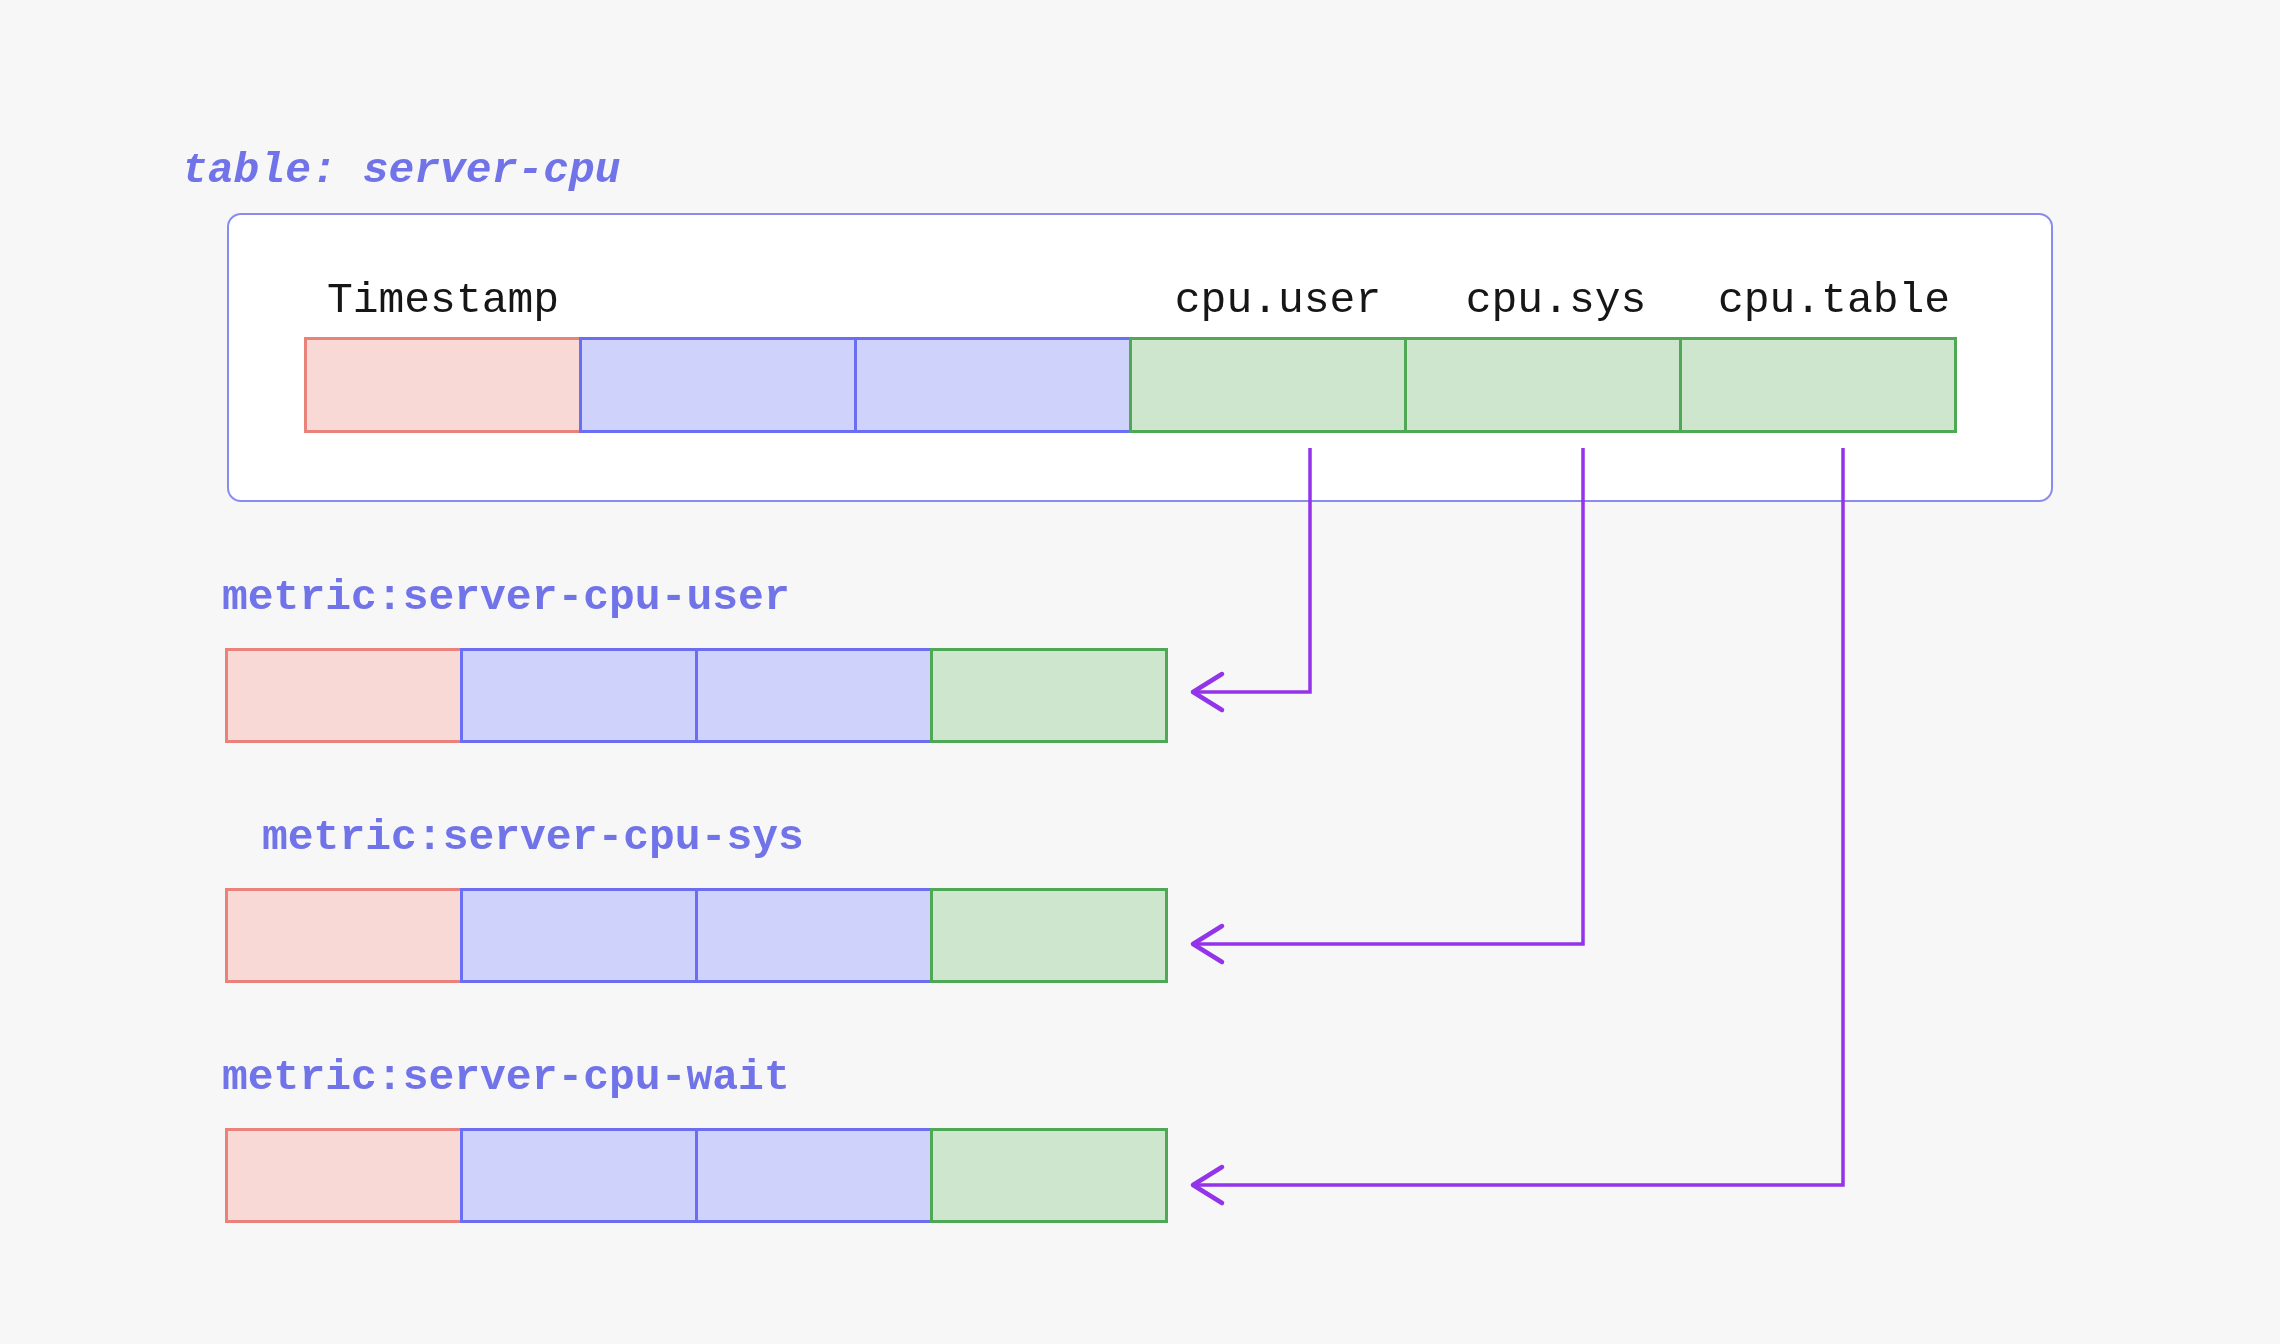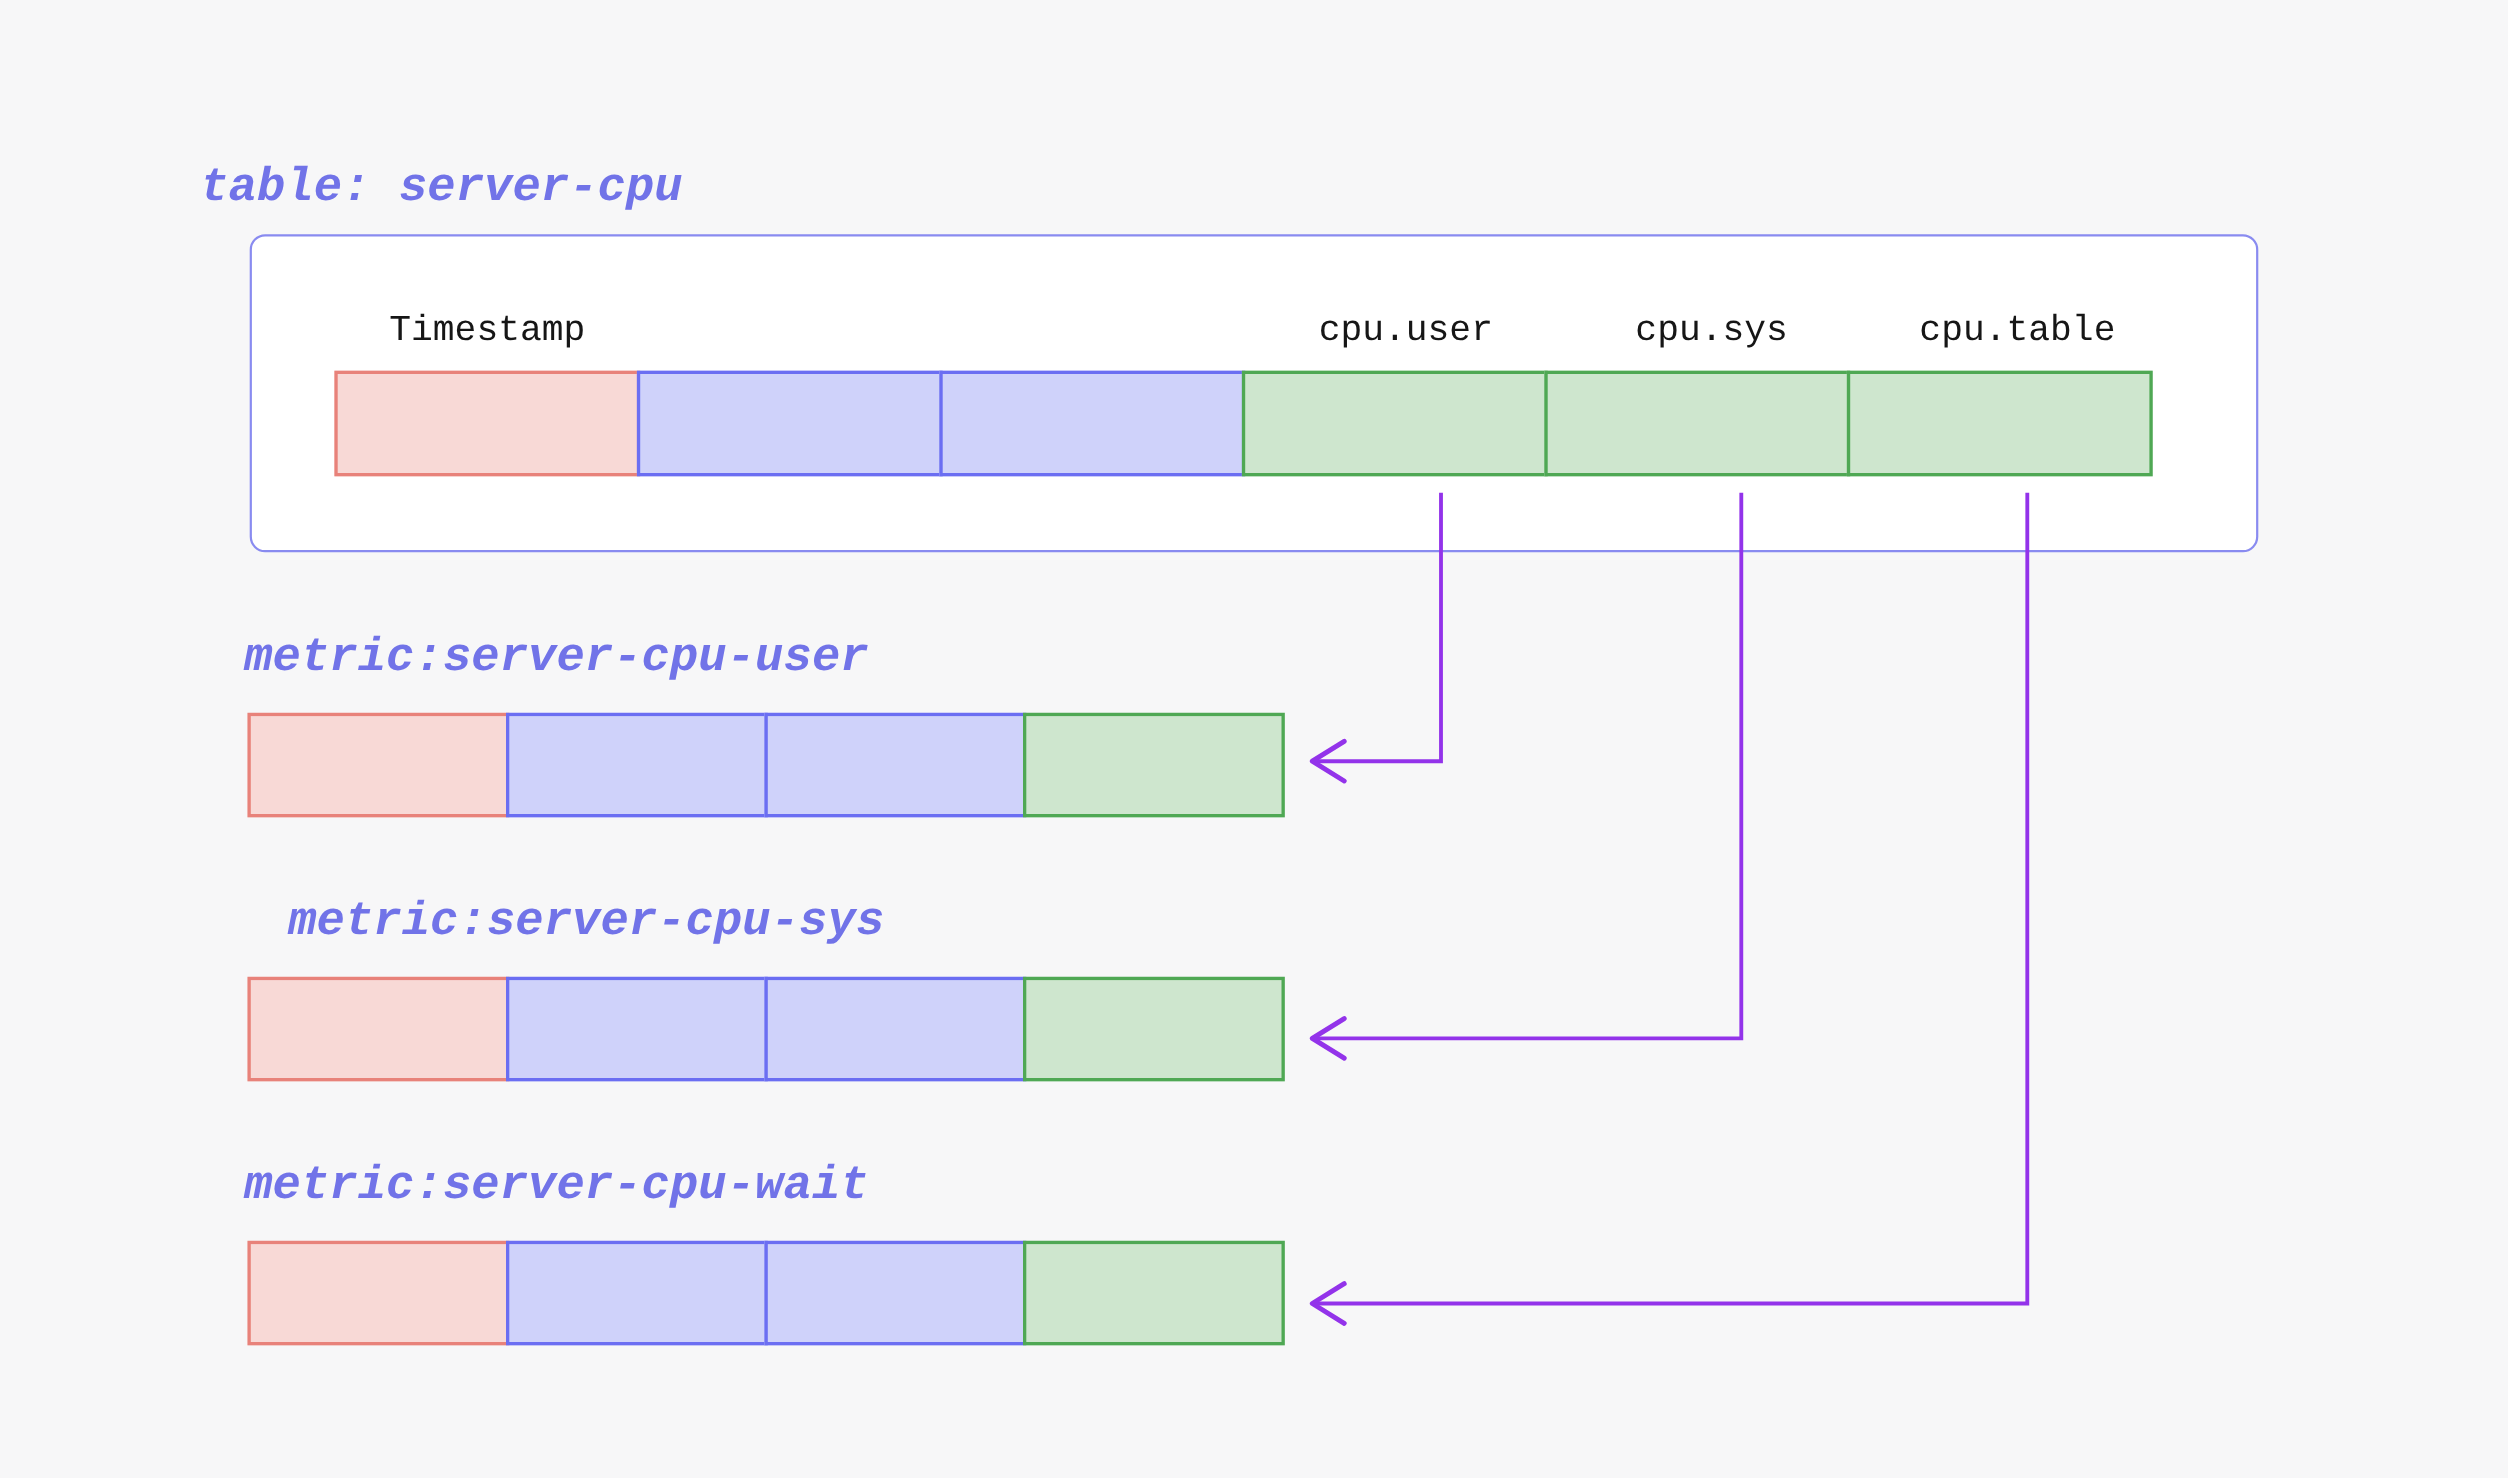--- a/index.html
+++ b/index.html
@@ -35,21 +35,21 @@
     position:absolute;left:227px;top:213px;
     width:1826px;height:289px;
     box-sizing:border-box;
     background:var(--panel-bg);
     border:2.5px solid var(--panel-border);
     border-radius:14px;
   }
 
   .col-header{
     position:absolute;top:283px;height:36px;line-height:36px;
-    font-size:33px;color:var(--header-text);
+    font-size:43px;color:var(--header-text);
     text-align:center;white-space:pre;
   }
   .hdr-timestamp{left:304px;width:278px;}
   .hdr-labels{left:582px;width:557px;}
   .hdr-cpu-user{left:1139px;width:278px;}
   .hdr-cpu-sys{left:1417px;width:278px;}
   .hdr-cpu-wait{left:1695px;width:278px;}
 
   .row{position:absolute;display:flex;}
   .cell{
@@ -60,21 +60,21 @@
   .cell-timestamp{background:var(--timestamp-fill);border-color:var(--timestamp-border);}
   .cell-label{background:var(--label-fill);border-color:var(--label-border);z-index:2;}
   .cell-field{background:var(--field-fill);border-color:var(--field-border);z-index:3;}
 
   .table-row{left:304px;top:337px;height:96px;}
   .table-row .cell{width:278px;}
 
   .metric-label{
     position:absolute;left:222px;
     font-size:43px;font-weight:bold;line-height:1.15;
-    color:var(--accent-text);white-space:pre;font-style:italic;
+    color:var(--accent-text);white-space:pre;
   }
   .metric-label-1{top:573px;}
   .metric-label-2{top:813px;margin-left:40px;}
   .metric-label-3{top:1053px;}
 
   .metric-row{left:225px;height:95px;}
   .metric-row .cell{width:238px;}
   .metric-row-1{top:648px;}
   .metric-row-2{top:888px;}
   .metric-row-3{top:1128px;}

